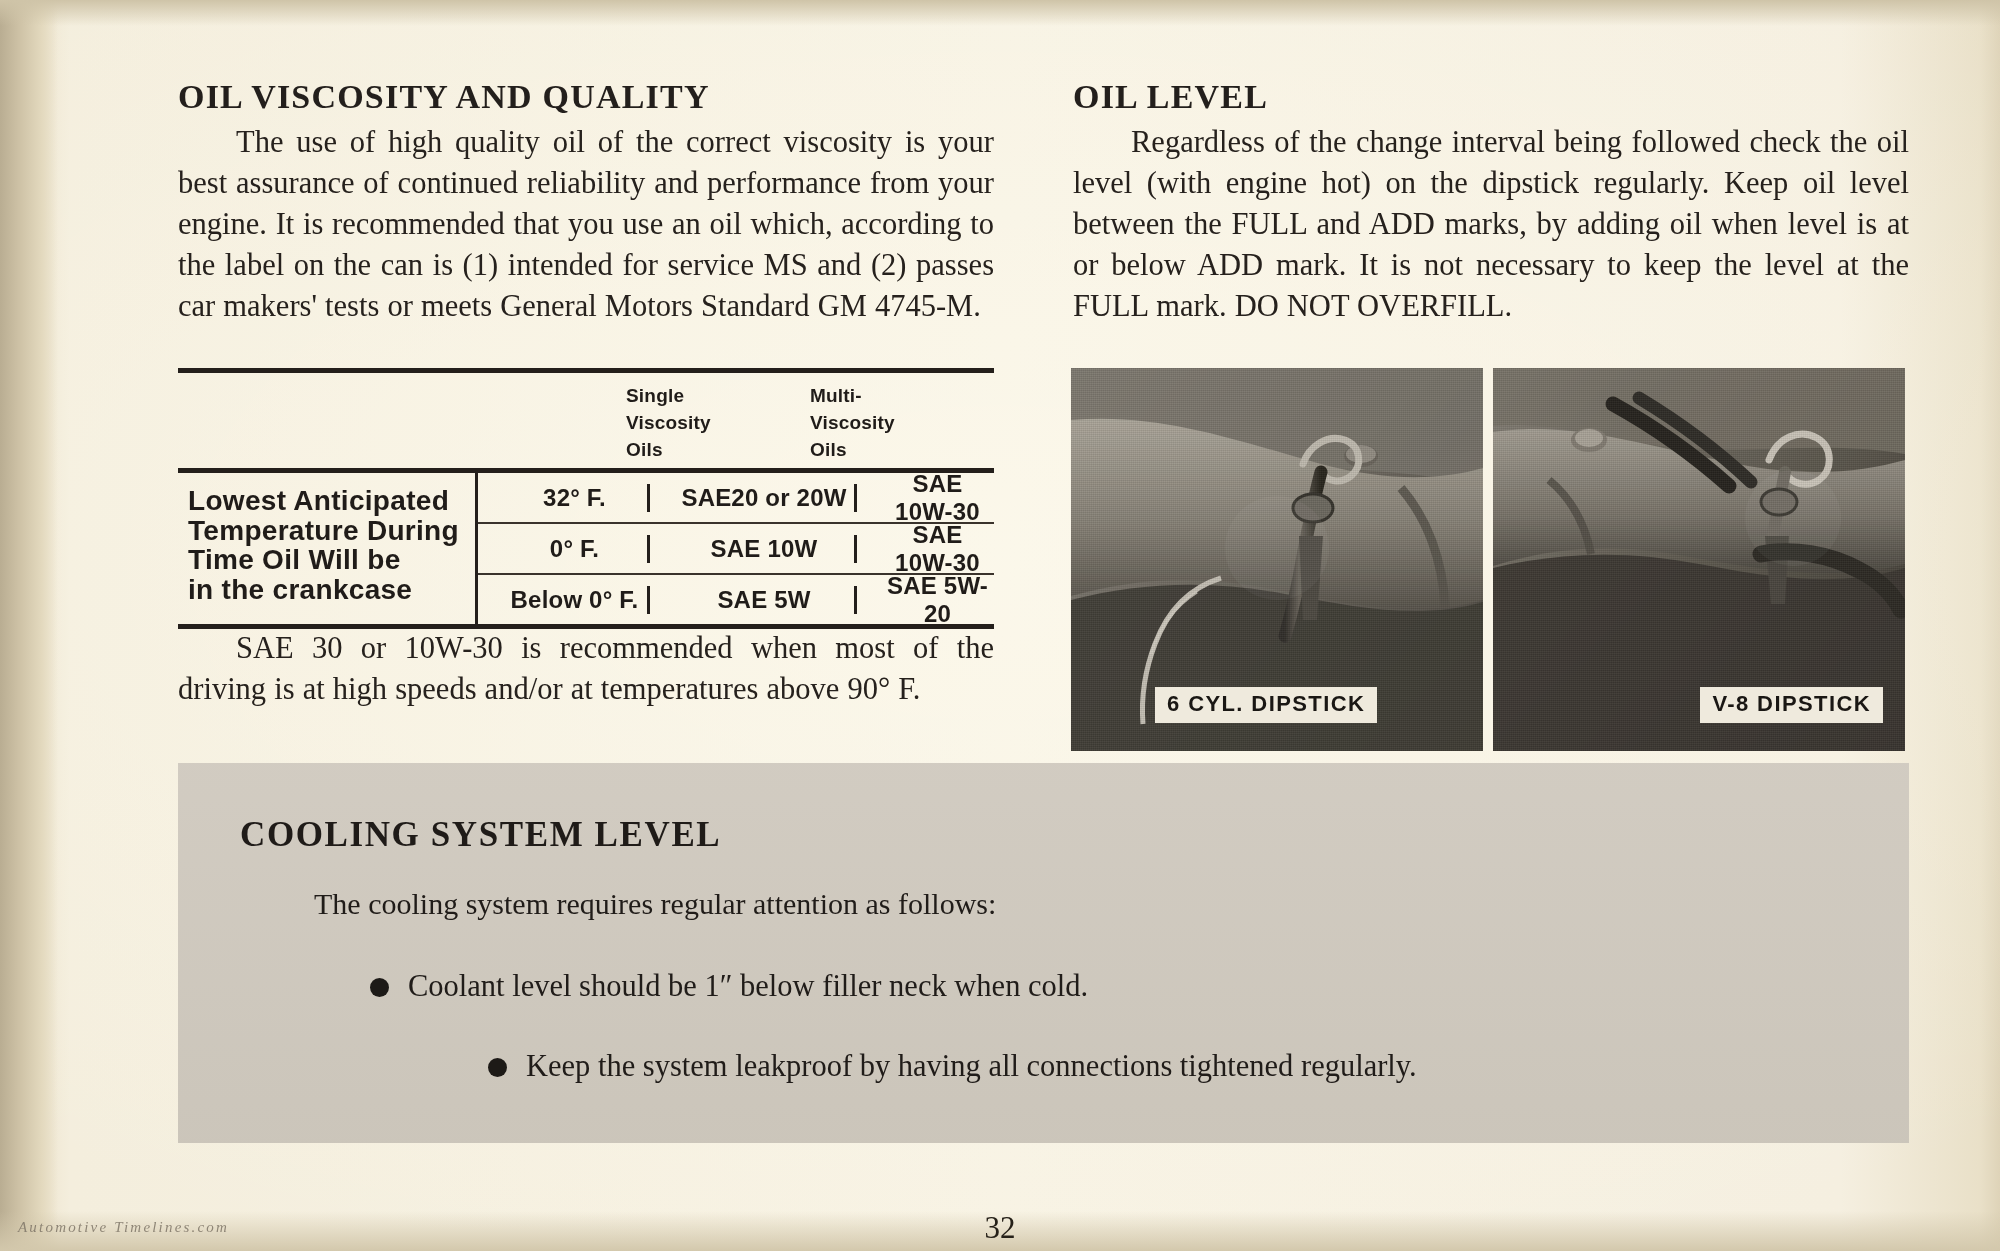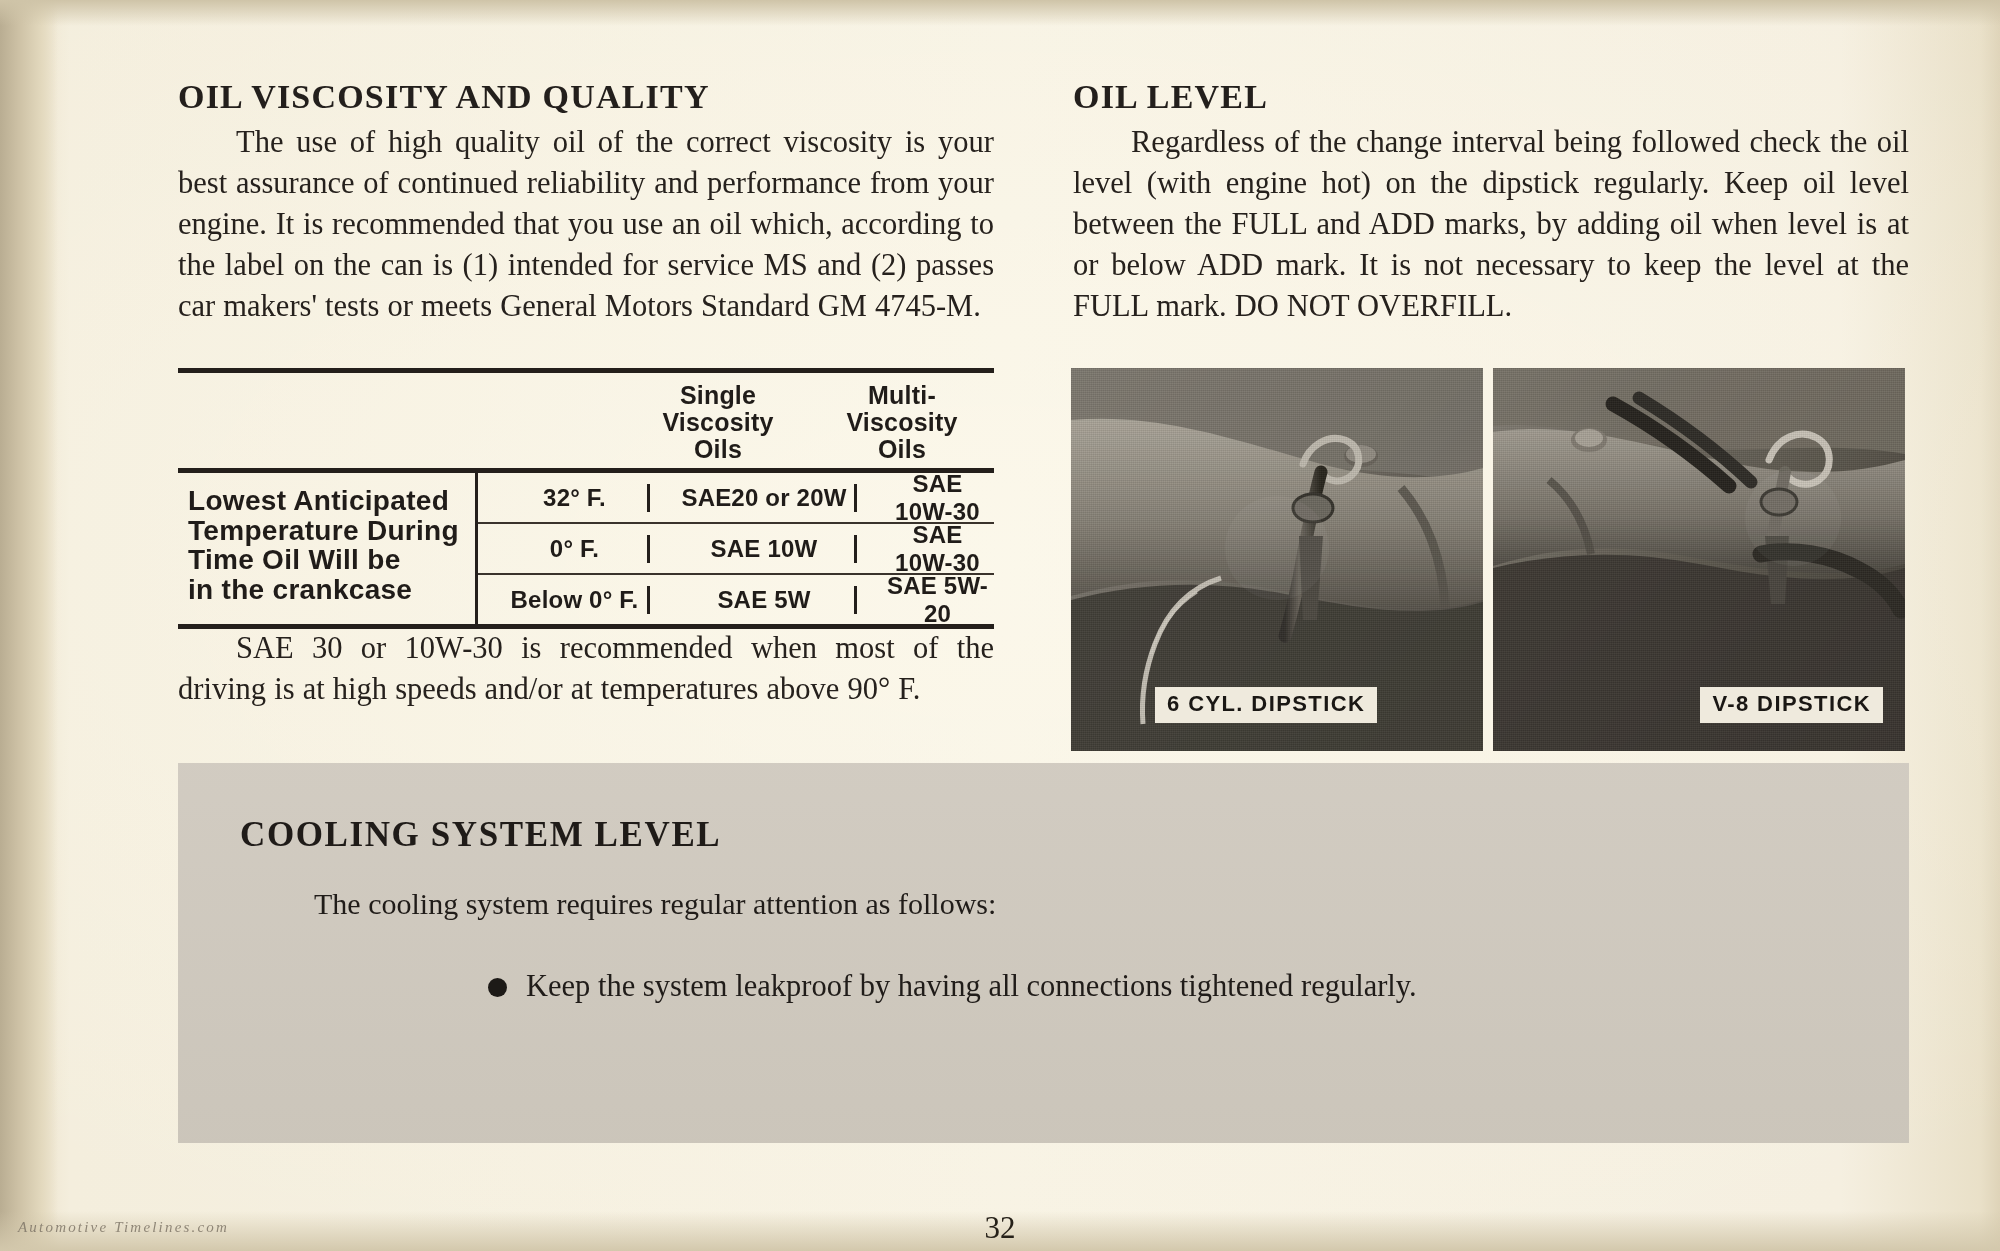--- a/index.html
+++ b/index.html
@@ -91,25 +91,24 @@
     width: 100%;
   }
   .vt-headrow {
     display: flex;
     height: 95px;
     align-items: flex-start;
   }
   .vt-headrow .sp-a { width: 448px; }
   .vt-headrow .hcell {
     flex: 1;
-    text-align: center;
     padding-top: 9px;
     font-family: "Liberation Sans", sans-serif;
     font-weight: bold;
-    font-size: 25px;
+    font-size: 19px;
     line-height: 27px;
     letter-spacing: 0.2px;
     color: #201c19;
   }
   .vt-body { display: flex; }
   .vt-label {
     width: 300px;
     box-sizing: border-box;
     padding: 13px 12px 10px 10px;
     font-family: "Liberation Sans", sans-serif;
@@ -399,20 +398,24 @@
         <div class="grain"></div>
         <div class="caption cv8">V-8 DIPSTICK</div>
       </div>
     </div>
 
     <div class="cooling">
       <div class="ctint"></div>
       <div class="cooling-inner">
         <h2 class="cool-head">COOLING SYSTEM LEVEL</h2>
         <p class="cool-lead">The cooling system requires regular attention as follows:</p>
+        <div class="bullet-row b1">
+          <span class="dot"></span>
+          <span>Coolant level should be 1″ below filler neck when cold.</span>
+        </div>
         <div class="bullet-row b2">
           <span class="dot"></span>
           <span>Keep the system leakproof by having all connections tightened regularly.</span>
         </div>
       </div>
     </div>
 
     <div class="page-num">32</div>
     <div class="watermark">Automotive Timelines.com</div>
 

